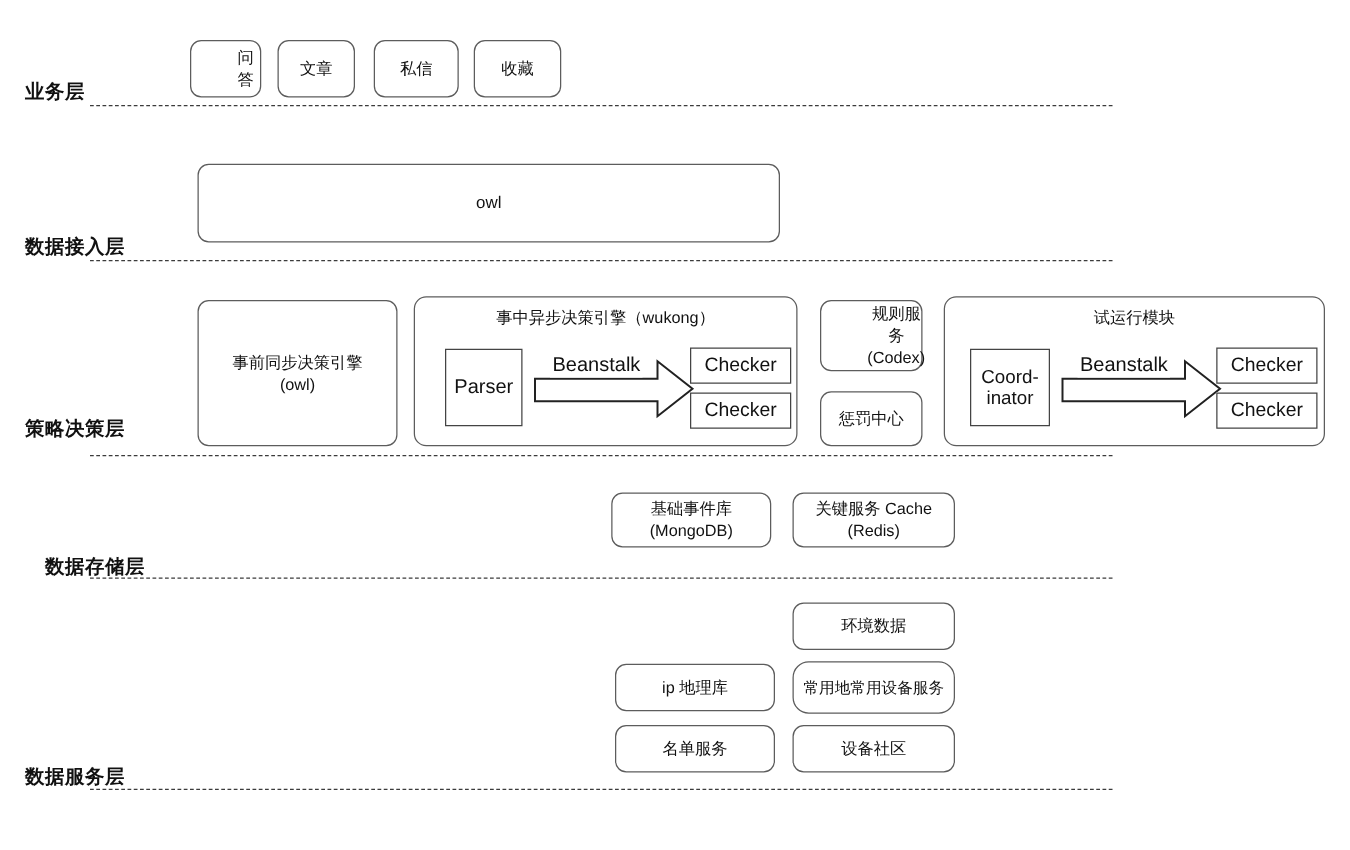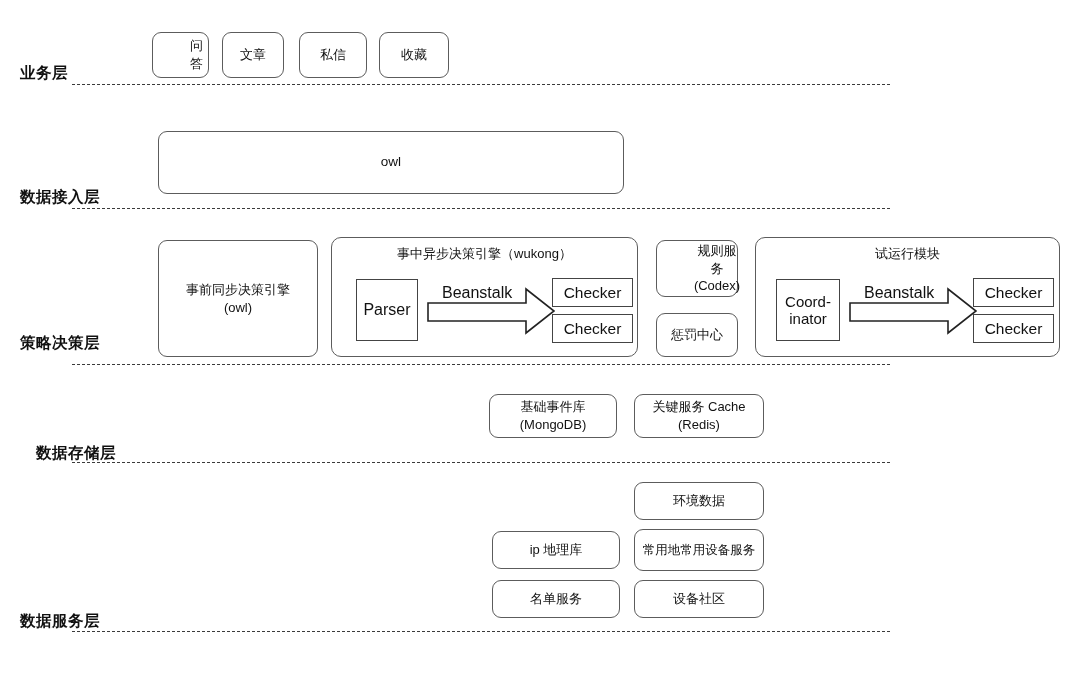--- a/index.html
+++ b/index.html
@@ -47,21 +47,21 @@
     background: #ffffff;
     display: flex;
     align-items: center;
     justify-content: center;
     text-align: center;
     font-size: 13px;
     line-height: 1.35;
     color: #111;
     padding: 2px 4px;
   }
-  .rbox.small { font-size: 12.5px; }
+  .rbox.small { font-size: 12.5px; border-radius: 13px; }
 
   
   .group {
     position: absolute;
     box-sizing: border-box;
     border: 1.2px solid #5c5c5c;
     border-radius: 10px;
     background: #ffffff;
   }
   .group-title {

